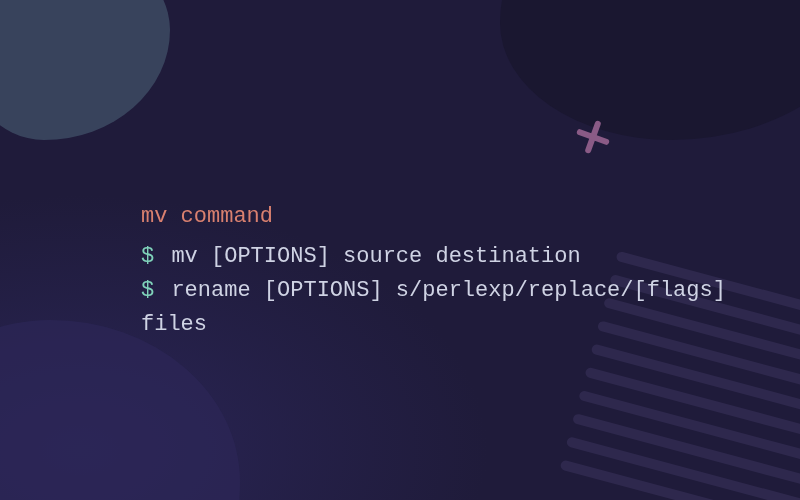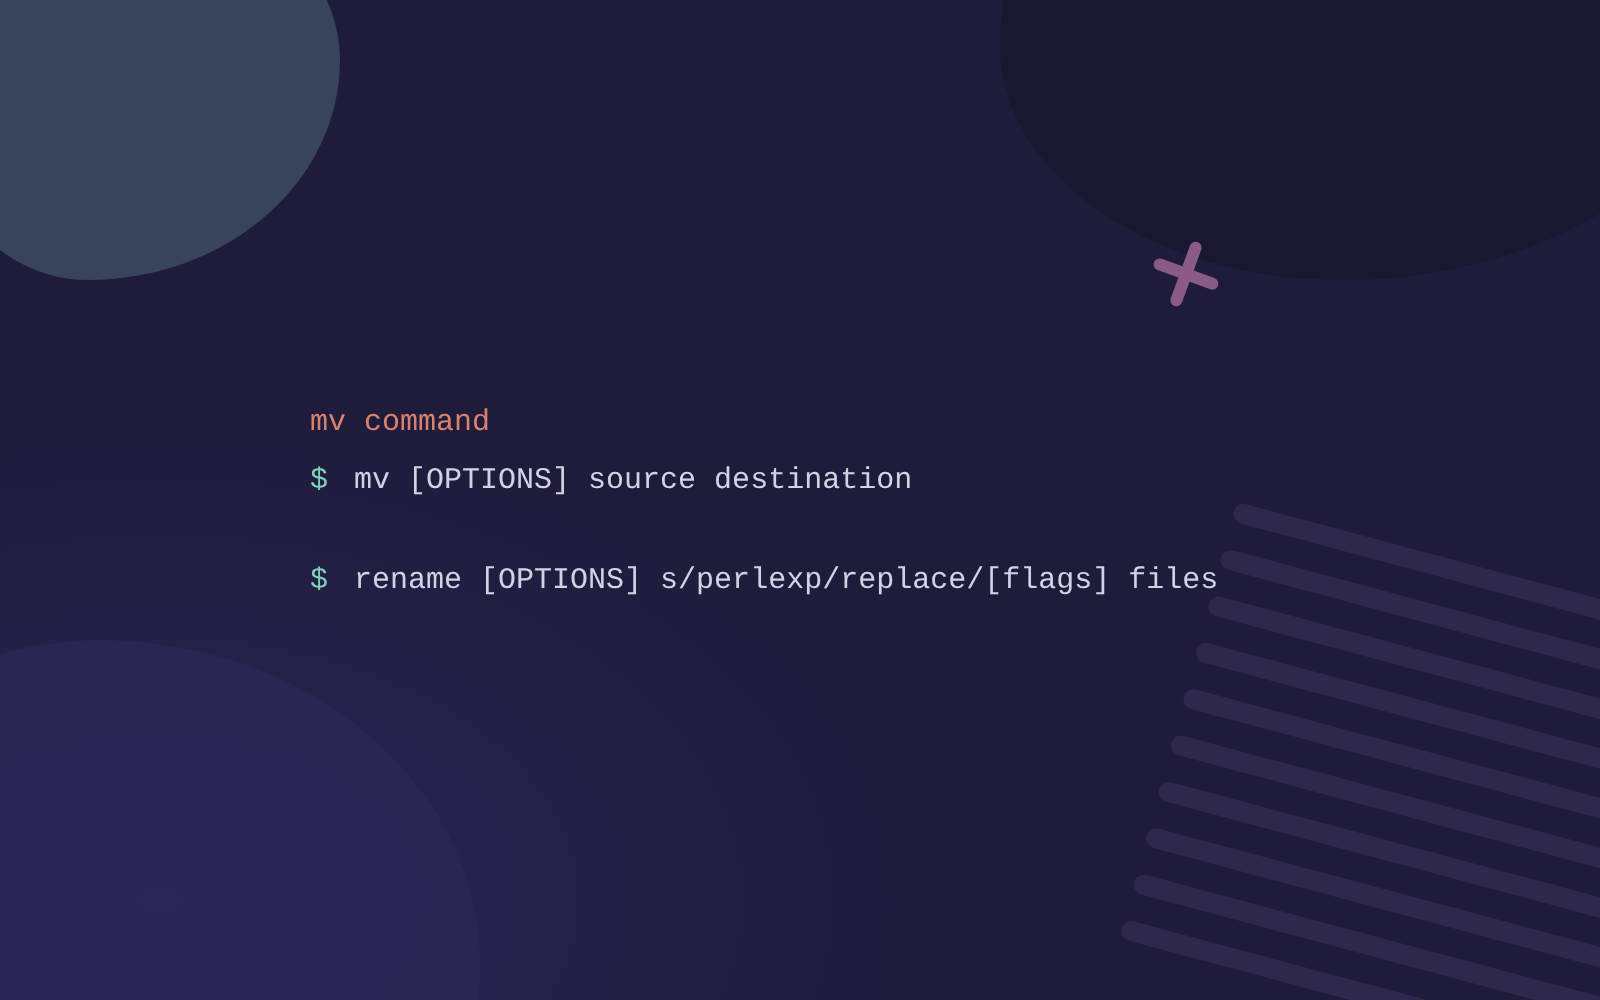--- a/index.html
+++ b/index.html
@@ -67,28 +67,28 @@
     position: absolute;
     background: #8a5b86;
     border-radius: 3px;
   }
   .plus::before { left: 14px; top: 0; width: 6px; height: 34px; }
   .plus::after  { left: 0; top: 14px; width: 34px; height: 6px; }
 
   
   .content {
     position: absolute;
-    left: 155px;
+    left: 141px;
     top: 200px;
     z-index: 5;
-    font-size: 15px;
+    font-size: 22px;
     line-height: 1.55;
   }
   .label  { color: #d9806f; margin-bottom: 6px; }
-  .cmd    { color: #cfd3e4; margin-bottom: 26px; }
+  .cmd    { color: #cfd3e4; }
   .prompt { color: #7fd1b9; margin-right: 4px; }
 </style>
 </head>
 <body>
 
 <div class="blob-tl"></div>
 <div class="blob-tr"></div>
 <div class="blob-bl"></div>
 <div class="stripes">
   <div class="s" style="top:0"></div>

